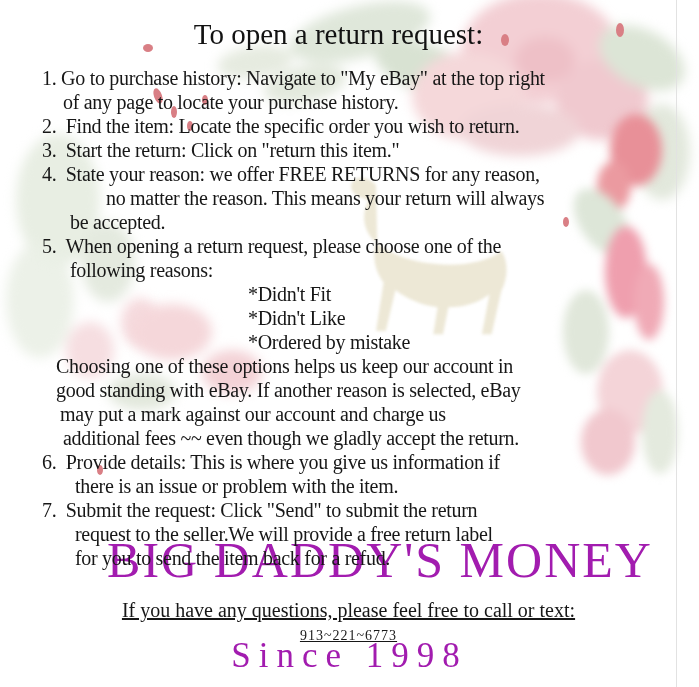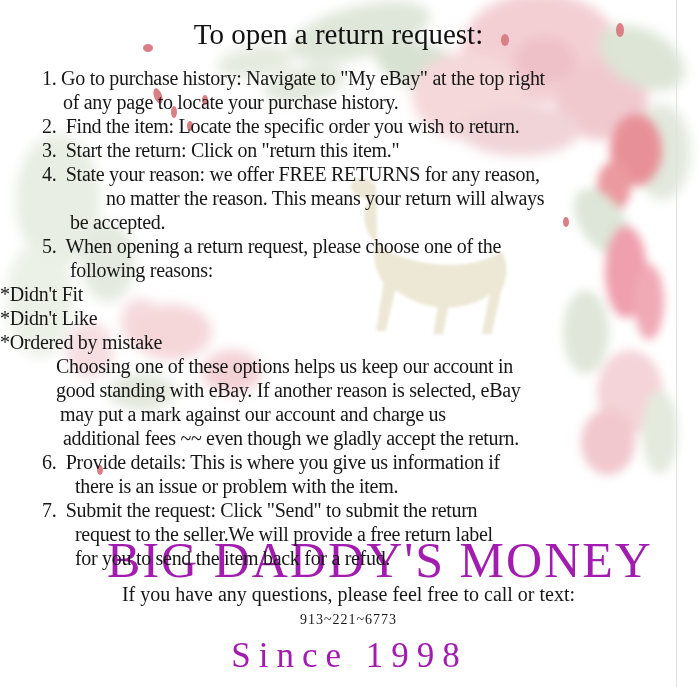--- a/index.html
+++ b/index.html
@@ -18,22 +18,22 @@
     font-size:35px;letter-spacing:8px;color:#a21caf;white-space:pre;
   }
   .text-col{position:absolute;top:0;left:0;width:677px;}
   .title{
     margin-top:17px;margin-bottom:15px;line-height:34px;font-size:29px;
     text-align:center;white-space:pre;color:#121212;
   }
   .line{font-size:20px;line-height:24px;letter-spacing:-0.3px;white-space:pre;}
   .i42{padding-left:42px}.i56{padding-left:56px}.i60{padding-left:60px}
   .i63{padding-left:63px}.i66{padding-left:106px}.i70{padding-left:70px}
-  .i75{padding-left:75px}.i248{}
-  .contact{margin-top:12px;text-align:center;padding-left:20px;}
+  .i75{padding-left:75px}.i248{padding-left:248px}
+  .contact{margin-top:28px;text-align:center;padding-left:20px;text-decoration:underline;}
   .contact .prompt{font-size:20px;line-height:24px;white-space:pre;}
   .contact .phone{font-size:14px;line-height:28px;letter-spacing:1px;white-space:pre;}
 </style>
 </head>
 <body>
 
 <div class="stage">
 
   <svg class="bg-svg" width="699" height="687" viewBox="0 0 699 687">
 

